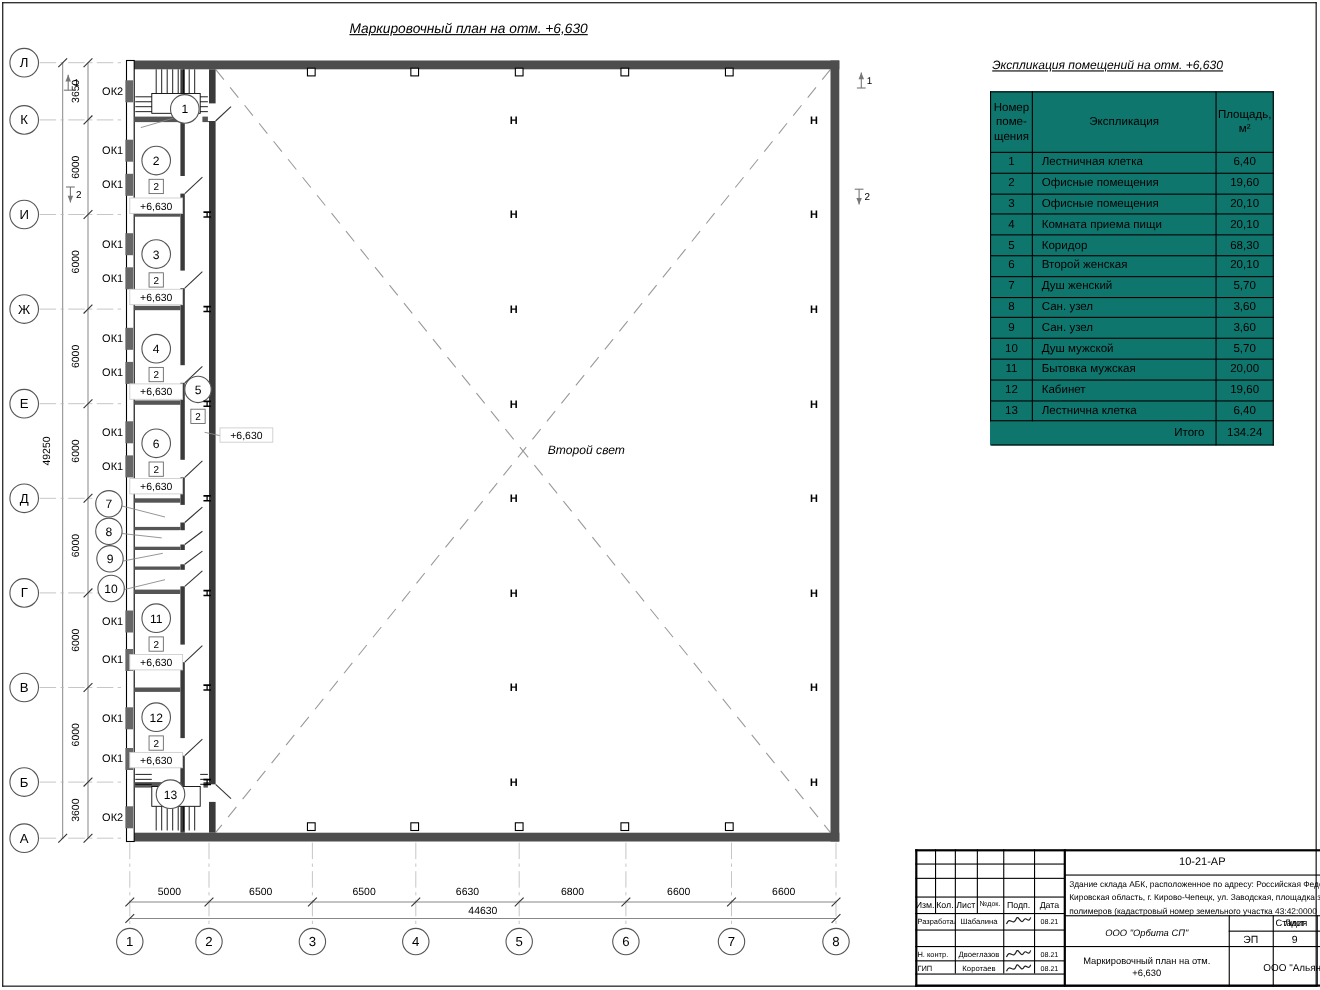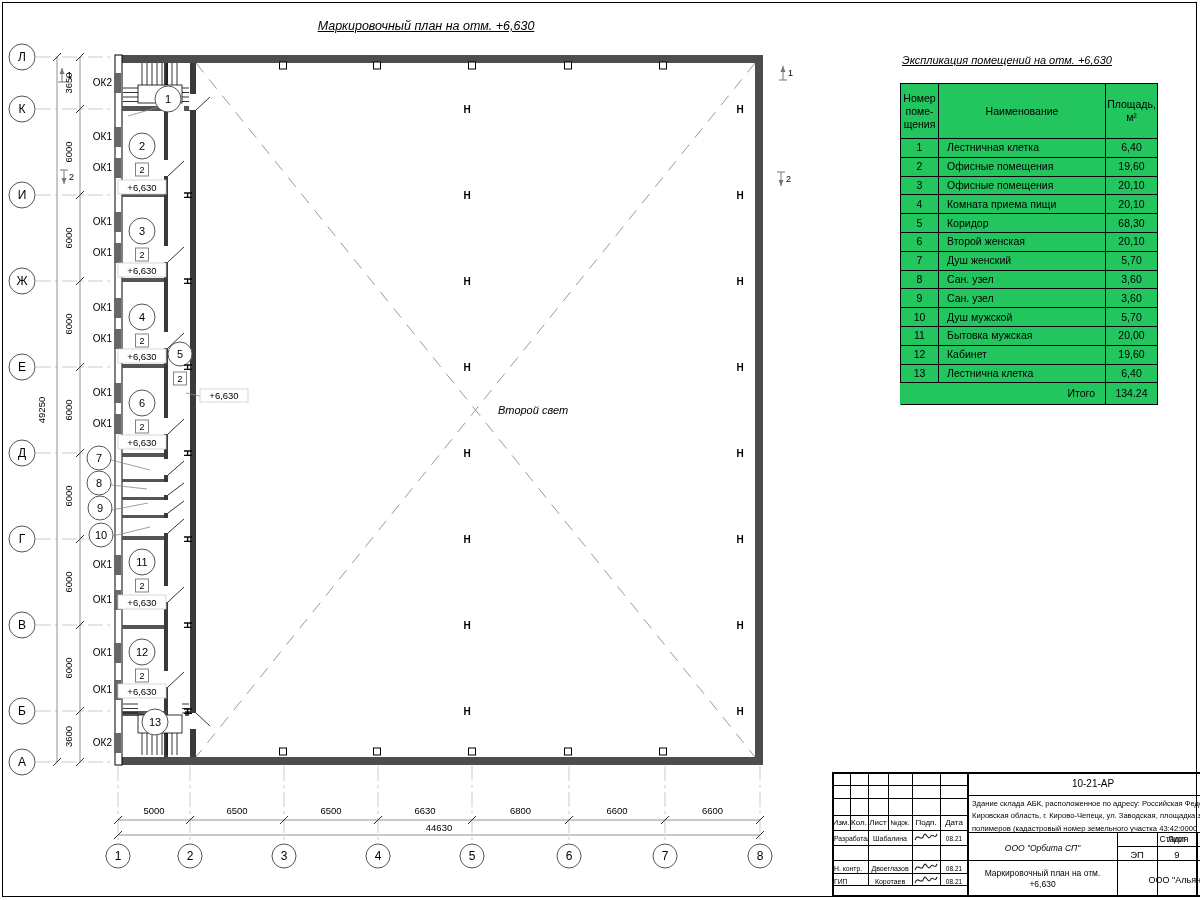--- a/index.html
+++ b/index.html
@@ -3,21 +3,21 @@
 <meta charset="utf-8">
 <style>
   html,body{margin:0;padding:0;background:#fff;}
   .sheet{position:relative;width:1200px;height:900px;background:#fff;overflow:hidden;
          font-family:"Liberation Sans",sans-serif;color:#000;}
   .abs{position:absolute;}
   .frame-line{position:absolute;background:#000;}
   .plan-title{font-size:12.5px;font-style:italic;text-decoration:underline;text-align:center;}
   .sched-title{font-size:11px;font-style:italic;text-decoration:underline;text-align:left;}
   
-  .sched{border-collapse:collapse;table-layout:fixed;background:#22c55e;}
+  .sched{border-collapse:collapse;table-layout:fixed;background:#0f766e;}
   .sched td,.sched th{border:1px solid #000;font-weight:normal;font-size:10.5px;
       padding:0;vertical-align:middle;text-align:center;white-space:pre-line;line-height:13px;}
   .sched th{height:54px;}
   .sched td{height:17.8px;}
   .sched td.nm{text-align:left;padding-left:8px;}
   .sched tr.total td{height:21px;}
   .sched td.tot-lbl{text-align:right;padding-right:10px;border-left:none;}
   
   .tb-line{position:absolute;background:#000;}
   .tb-txt{position:absolute;font-size:8px;line-height:9px;white-space:nowrap;}
@@ -379,21 +379,21 @@
     <colgroup>
         <col style="width:38px">
         <col style="width:167px">
         <col style="width:52px">
       </colgroup>
     <thead>
         <tr>
           <th>Номер
 поме-
 щения</th>
-          <th>Наименование</th>
+          <th>Экспликация</th>
           <th>Площадь,
 м²</th>
         </tr>
       </thead>
     <tbody>
         <tr>
           <td>1</td>
           <td class="nm">Лестничная клетка</td>
           <td>6,40</td>
         </tr>

